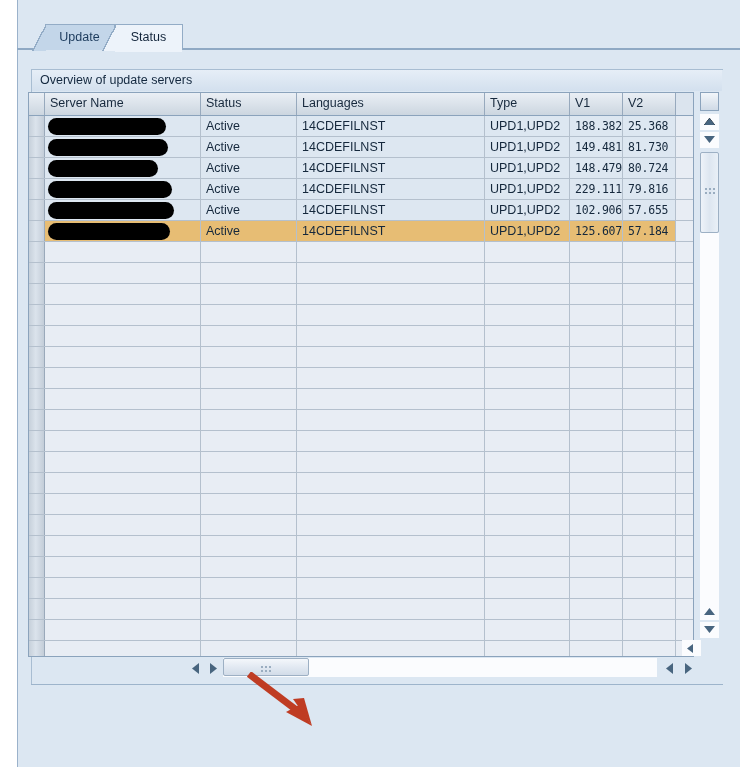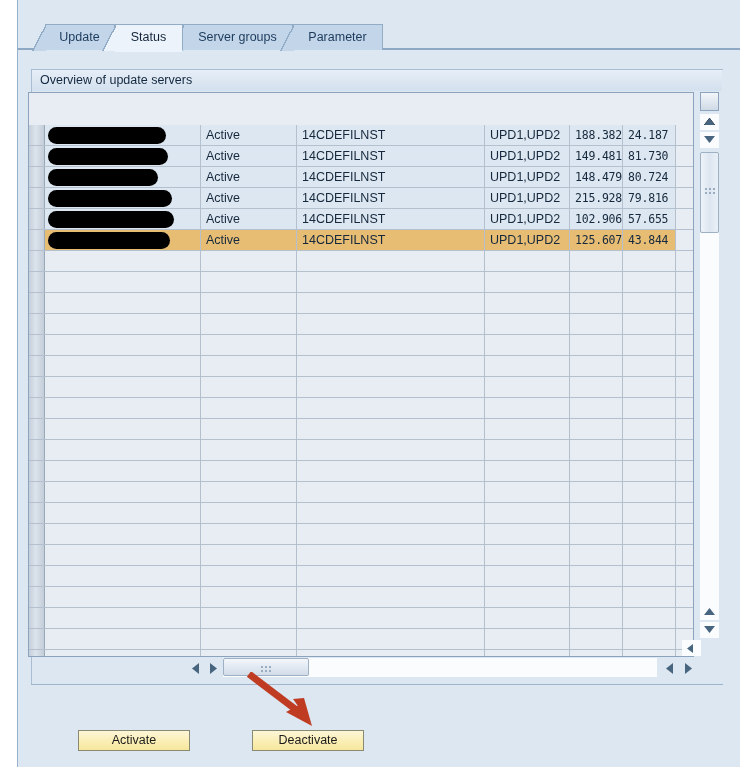--- a/index.html
+++ b/index.html
@@ -154,21 +154,20 @@
     background: linear-gradient(to bottom, #eaeff5 0%, #ccd6e0 100%);
     cursor: default;
   }
   .hcell.gutter {
     padding-left: 0;
   }
 
   .grid-body {
     position: relative;
     height: 542px;
-    margin-top: 32px;
   }
   .row {
     position: relative;
     height: 21px;
     box-sizing: border-box;
     border-bottom: 1px solid #b4c0cd;
   }
   .row.filled { background: #dde7f1; }
   .row.empty  { background: #e8edf4; }
   .row.selected { background: #e7bd74; }
@@ -361,40 +360,48 @@
 <body>
 
 <div id="app">
 
   <div class="app-frame"></div>
 
   <div class="tabstrip">
     <div class="tabstrip-base"></div>
     <div class="tab" style="left:28px;  width:70px;"><span>Update</span></div>
     <div class="tab active" style="left:98px;  width:68px;"><span>Status</span></div>
-    <div class="tab" style="left:166px; width:110px;"><span>Server groups</span></div>
-    <div class="tab" style="left:276px; width:90px;"><span>Parameter</span></div>
   </div>
 
   <div class="groupbox"></div>
   <div class="groupbox-titlebar"></div>
   <div class="groupbox-title">Overview of update servers</div>
 
   <div class="grid">
+    <div class="grid-header" id="grid-header">
+        <div class="hcell gutter" style="left: 0px; width: 16px;"></div>
+        <div class="hcell" style="left: 16px; width: 156px;">Server Name</div>
+        <div class="hcell" style="left: 172px; width: 96px;">Status</div>
+        <div class="hcell" style="left: 268px; width: 188px;">Languages</div>
+        <div class="hcell" style="left: 456px; width: 85px;">Type</div>
+        <div class="hcell" style="left: 541px; width: 53px;">V1</div>
+        <div class="hcell" style="left: 594px; width: 53px;">V2</div>
+        <div class="hcell" style="left: 647px; width: 34px; border-right: none; background: rgb(219, 228, 238);"></div>
+      </div>
     <div class="grid-body" id="grid-body">
         <div class="row filled">
           <div class="cell gutter" style="left: 0px; width: 16px;"></div>
           <div class="cell " style="left: 16px; width: 156px;">
             <div class="redact" style="width: 118px;"></div>
           </div>
           <div class="cell " style="left: 172px; width: 96px;">Active</div>
           <div class="cell " style="left: 268px; width: 188px;">14CDEFILNST</div>
           <div class="cell " style="left: 456px; width: 85px;">UPD1,UPD2</div>
           <div class="cell num" style="left: 541px; width: 53px;">188.382</div>
-          <div class="cell num" style="left: 594px; width: 53px;">24.187</div>
+          <div class="cell num" style="left: 594px; width: 53px;">25.368</div>
           <div class="cell" style="left: 647px; width: 34px; border-right: none; background: rgb(232, 237, 244);"></div>
         </div>
         <div class="row filled">
           <div class="cell gutter" style="left: 0px; width: 16px;"></div>
           <div class="cell " style="left: 16px; width: 156px;">
             <div class="redact" style="width: 120px;"></div>
           </div>
           <div class="cell " style="left: 172px; width: 96px;">Active</div>
           <div class="cell " style="left: 268px; width: 188px;">14CDEFILNST</div>
           <div class="cell " style="left: 456px; width: 85px;">UPD1,UPD2</div>
@@ -415,21 +422,21 @@
           <div class="cell" style="left: 647px; width: 34px; border-right: none; background: rgb(232, 237, 244);"></div>
         </div>
         <div class="row filled">
           <div class="cell gutter" style="left: 0px; width: 16px;"></div>
           <div class="cell " style="left: 16px; width: 156px;">
             <div class="redact" style="width: 124px;"></div>
           </div>
           <div class="cell " style="left: 172px; width: 96px;">Active</div>
           <div class="cell " style="left: 268px; width: 188px;">14CDEFILNST</div>
           <div class="cell " style="left: 456px; width: 85px;">UPD1,UPD2</div>
-          <div class="cell num" style="left: 541px; width: 53px;">215.928</div>
+          <div class="cell num" style="left: 541px; width: 53px;">229.111</div>
           <div class="cell num" style="left: 594px; width: 53px;">79.816</div>
           <div class="cell" style="left: 647px; width: 34px; border-right: none; background: rgb(232, 237, 244);"></div>
         </div>
         <div class="row filled">
           <div class="cell gutter" style="left: 0px; width: 16px;"></div>
           <div class="cell " style="left: 16px; width: 156px;">
             <div class="redact" style="width: 126px;"></div>
           </div>
           <div class="cell " style="left: 172px; width: 96px;">Active</div>
           <div class="cell " style="left: 268px; width: 188px;">14CDEFILNST</div>
@@ -440,21 +447,21 @@
         </div>
         <div class="row filled selected">
           <div class="cell gutter" style="left: 0px; width: 16px;"></div>
           <div class="cell " style="left: 16px; width: 156px;">
             <div class="redact" style="width: 122px;"></div>
           </div>
           <div class="cell " style="left: 172px; width: 96px;">Active</div>
           <div class="cell " style="left: 268px; width: 188px;">14CDEFILNST</div>
           <div class="cell " style="left: 456px; width: 85px;">UPD1,UPD2</div>
           <div class="cell num" style="left: 541px; width: 53px;">125.607</div>
-          <div class="cell num" style="left: 594px; width: 53px;">43.844</div>
+          <div class="cell num" style="left: 594px; width: 53px;">57.184</div>
           <div class="cell" style="left: 647px; width: 34px; border-right: none; background: rgb(232, 237, 244);"></div>
           <div class="focus-brackets" style="left: 16px; top: 0px; width: 156px; height: 21px;">
             <i class="fb-tl"></i>
             <i class="fb-tr"></i>
             <i class="fb-bl"></i>
             <i class="fb-br"></i>
           </div>
         </div>
         <div class="row empty">
           <div class="cell gutter" style="left: 0px; width: 16px;"></div>
@@ -711,22 +718,20 @@
     </div>
     <div class="hs-arrow" style="left:497px;">
       <svg width="7" height="11" viewBox="0 0 7 11">
           <polygon points="7,5.5 0,0 0,11" fill="#48657f"></polygon>
         </svg>
     </div>
   </div>
 
   <div class="grid-bottom-rule"></div>
 
-  <div class="btn activate">Activate</div>
-  <div class="btn deactivate">Deactivate</div>
 
   <svg class="annot-arrow" viewBox="0 0 76 58">
     <line x1="3" y1="2" x2="57" y2="43" stroke="#bf3c23" stroke-width="7" stroke-linecap="butt"></line>
     <polygon points="66,54 40,40 53,33" fill="#bf3c23"></polygon>
     <polygon points="66,54 47,27 58,26" fill="#bf3c23"></polygon>
   </svg>
 
 </div>
 
 </body></html>

